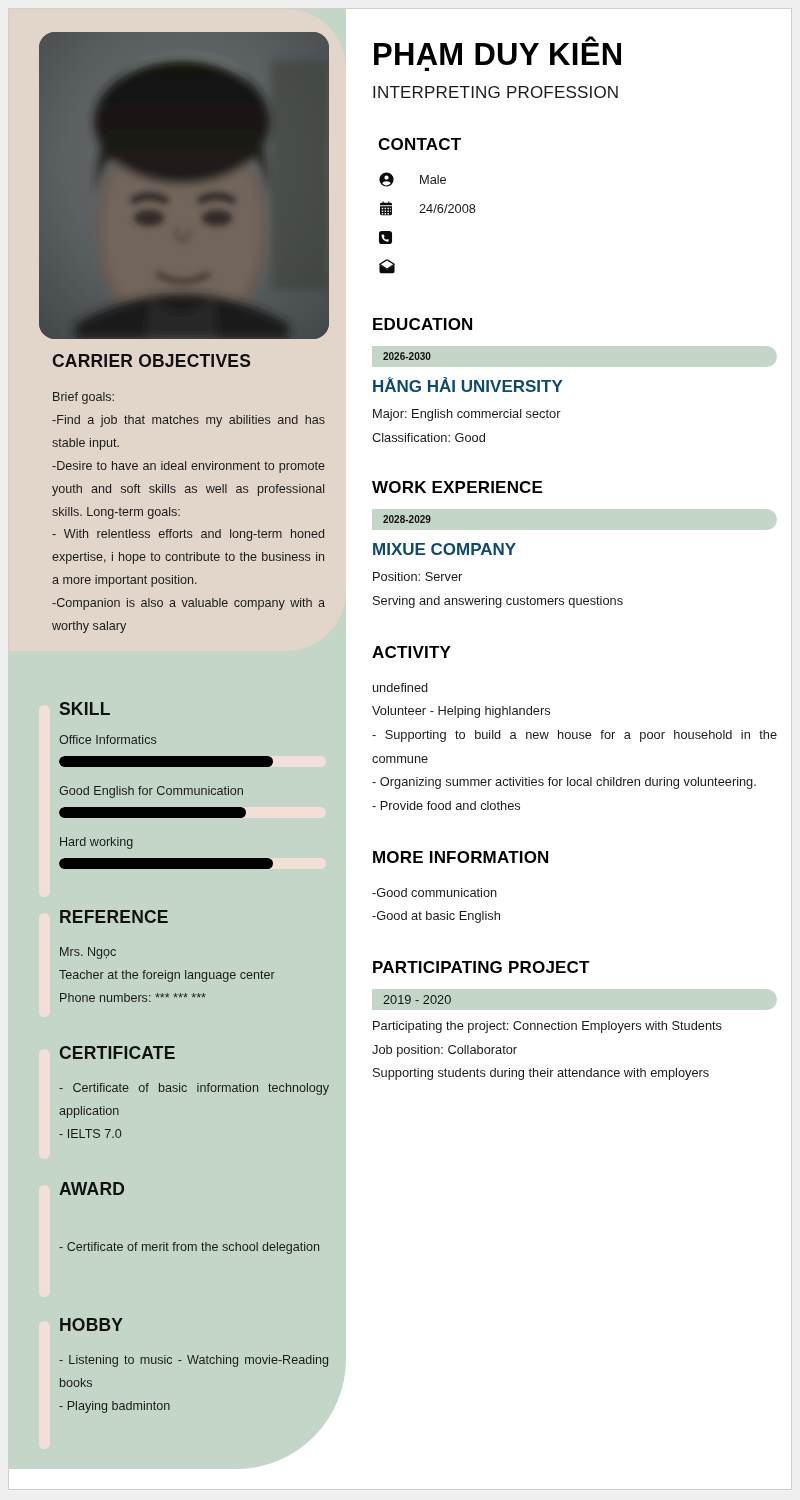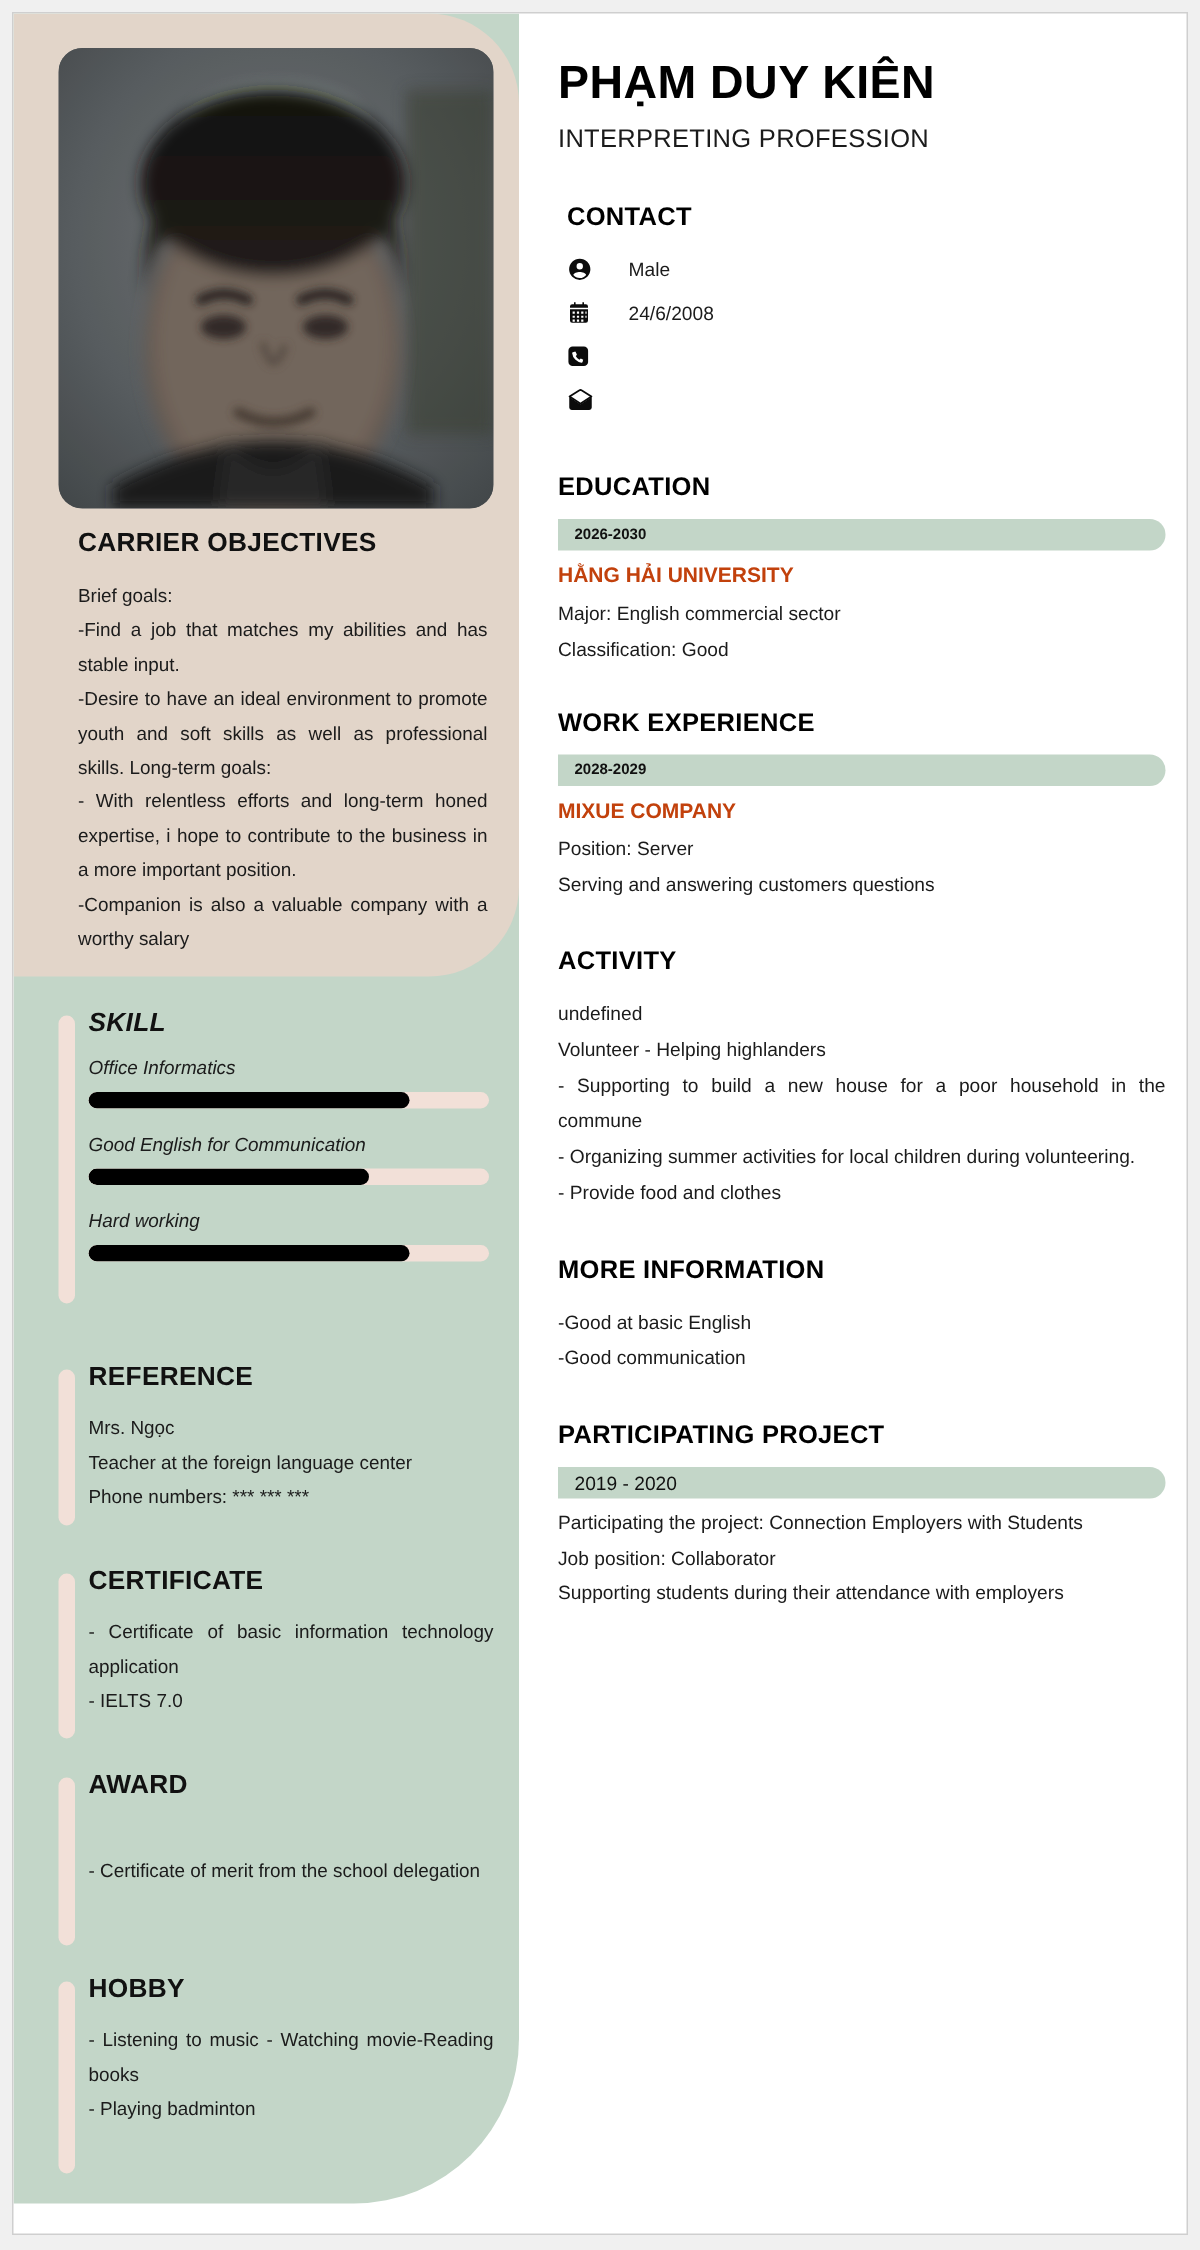--- a/index.html
+++ b/index.html
@@ -116,21 +116,21 @@
     color: #000;
     letter-spacing: 0.2px;
   }
   .r-body {
     font-size: 12.8px;
     color: #1b1b1b;
     line-height: 1.85;
     text-align: justify;
   }
   .r-body.noj { text-align: left; }
-  .r-strong { font-size: 14px; font-weight: bold; color: #c2410c; line-height: 1.85; }
+  .r-strong { font-size: 17px; font-weight: bold; color: #0c4a6e; line-height: 1.85; }
 
   #contact { margin-top: 32px; }
   #contact .r-head { margin-left: 6px; }
   .c-row {
     display: flex;
     align-items: center;
     height: 29px;
     margin-left: 6px;
   }
   .c-icon {
@@ -215,21 +215,21 @@
 
     <div id="objectives">
       <div class="side-head">CARRIER OBJECTIVES</div>
       <div class="side-body" style="white-space:pre-line;">Brief goals:
 -Find a job that matches my abilities and has stable input.
 -Desire to have an ideal environment to promote youth and soft skills as well as professional skills. Long-term goals:
 - With relentless efforts and long-term honed expertise, i hope to contribute to the business in a more important position.
 -Companion is also a valuable company with a worthy salary</div>
     </div>
 
-    <div class="gsec" id="sec-skill" style="top:662px;font-style:italic;">
+    <div class="gsec" id="sec-skill" style="top:690px;">
       <div class="accent" style="height:192px;"></div>
       <div class="gsec-inner">
         <div class="side-head">SKILL</div>
         <div>
           <div>
             <div class="skill-label">Office Informatics</div>
             <div class="skill-track">
               <div class="skill-fill" id="sf0" style="width: 80%;"></div>
             </div>
           </div>
@@ -355,22 +355,22 @@
       <div class="r-head" style="margin-bottom:13px;">ACTIVITY</div>
       <div class="r-body noj">undefined</div>
       <div class="r-body noj">Volunteer - Helping highlanders</div>
       <div class="r-body">- Supporting to build a new house for a poor household in the commune</div>
       <div class="r-body">- Organizing summer activities for local children during volunteering.</div>
       <div class="r-body noj">- Provide food and clothes</div>
     </div>
 
     <div class="r-sec" style="margin-top:30px;">
       <div class="r-head" style="margin-bottom:13px;">MORE INFORMATION</div>
+      <div class="r-body noj">-Good communication</div>
       <div class="r-body noj">-Good at basic English</div>
-      <div class="r-body noj">-Good communication</div>
     </div>
 
     <div class="r-sec" style="margin-top:30px;">
       <div class="r-head">PARTICIPATING PROJECT</div>
       <div class="date-badge plain">2019 - 2020</div>
       <div class="r-body noj">Participating the project: Connection Employers with Students</div>
       <div class="r-body noj">Job position: Collaborator</div>
       <div class="r-body noj">Supporting students during their attendance with employers</div>
     </div>
   </div>

